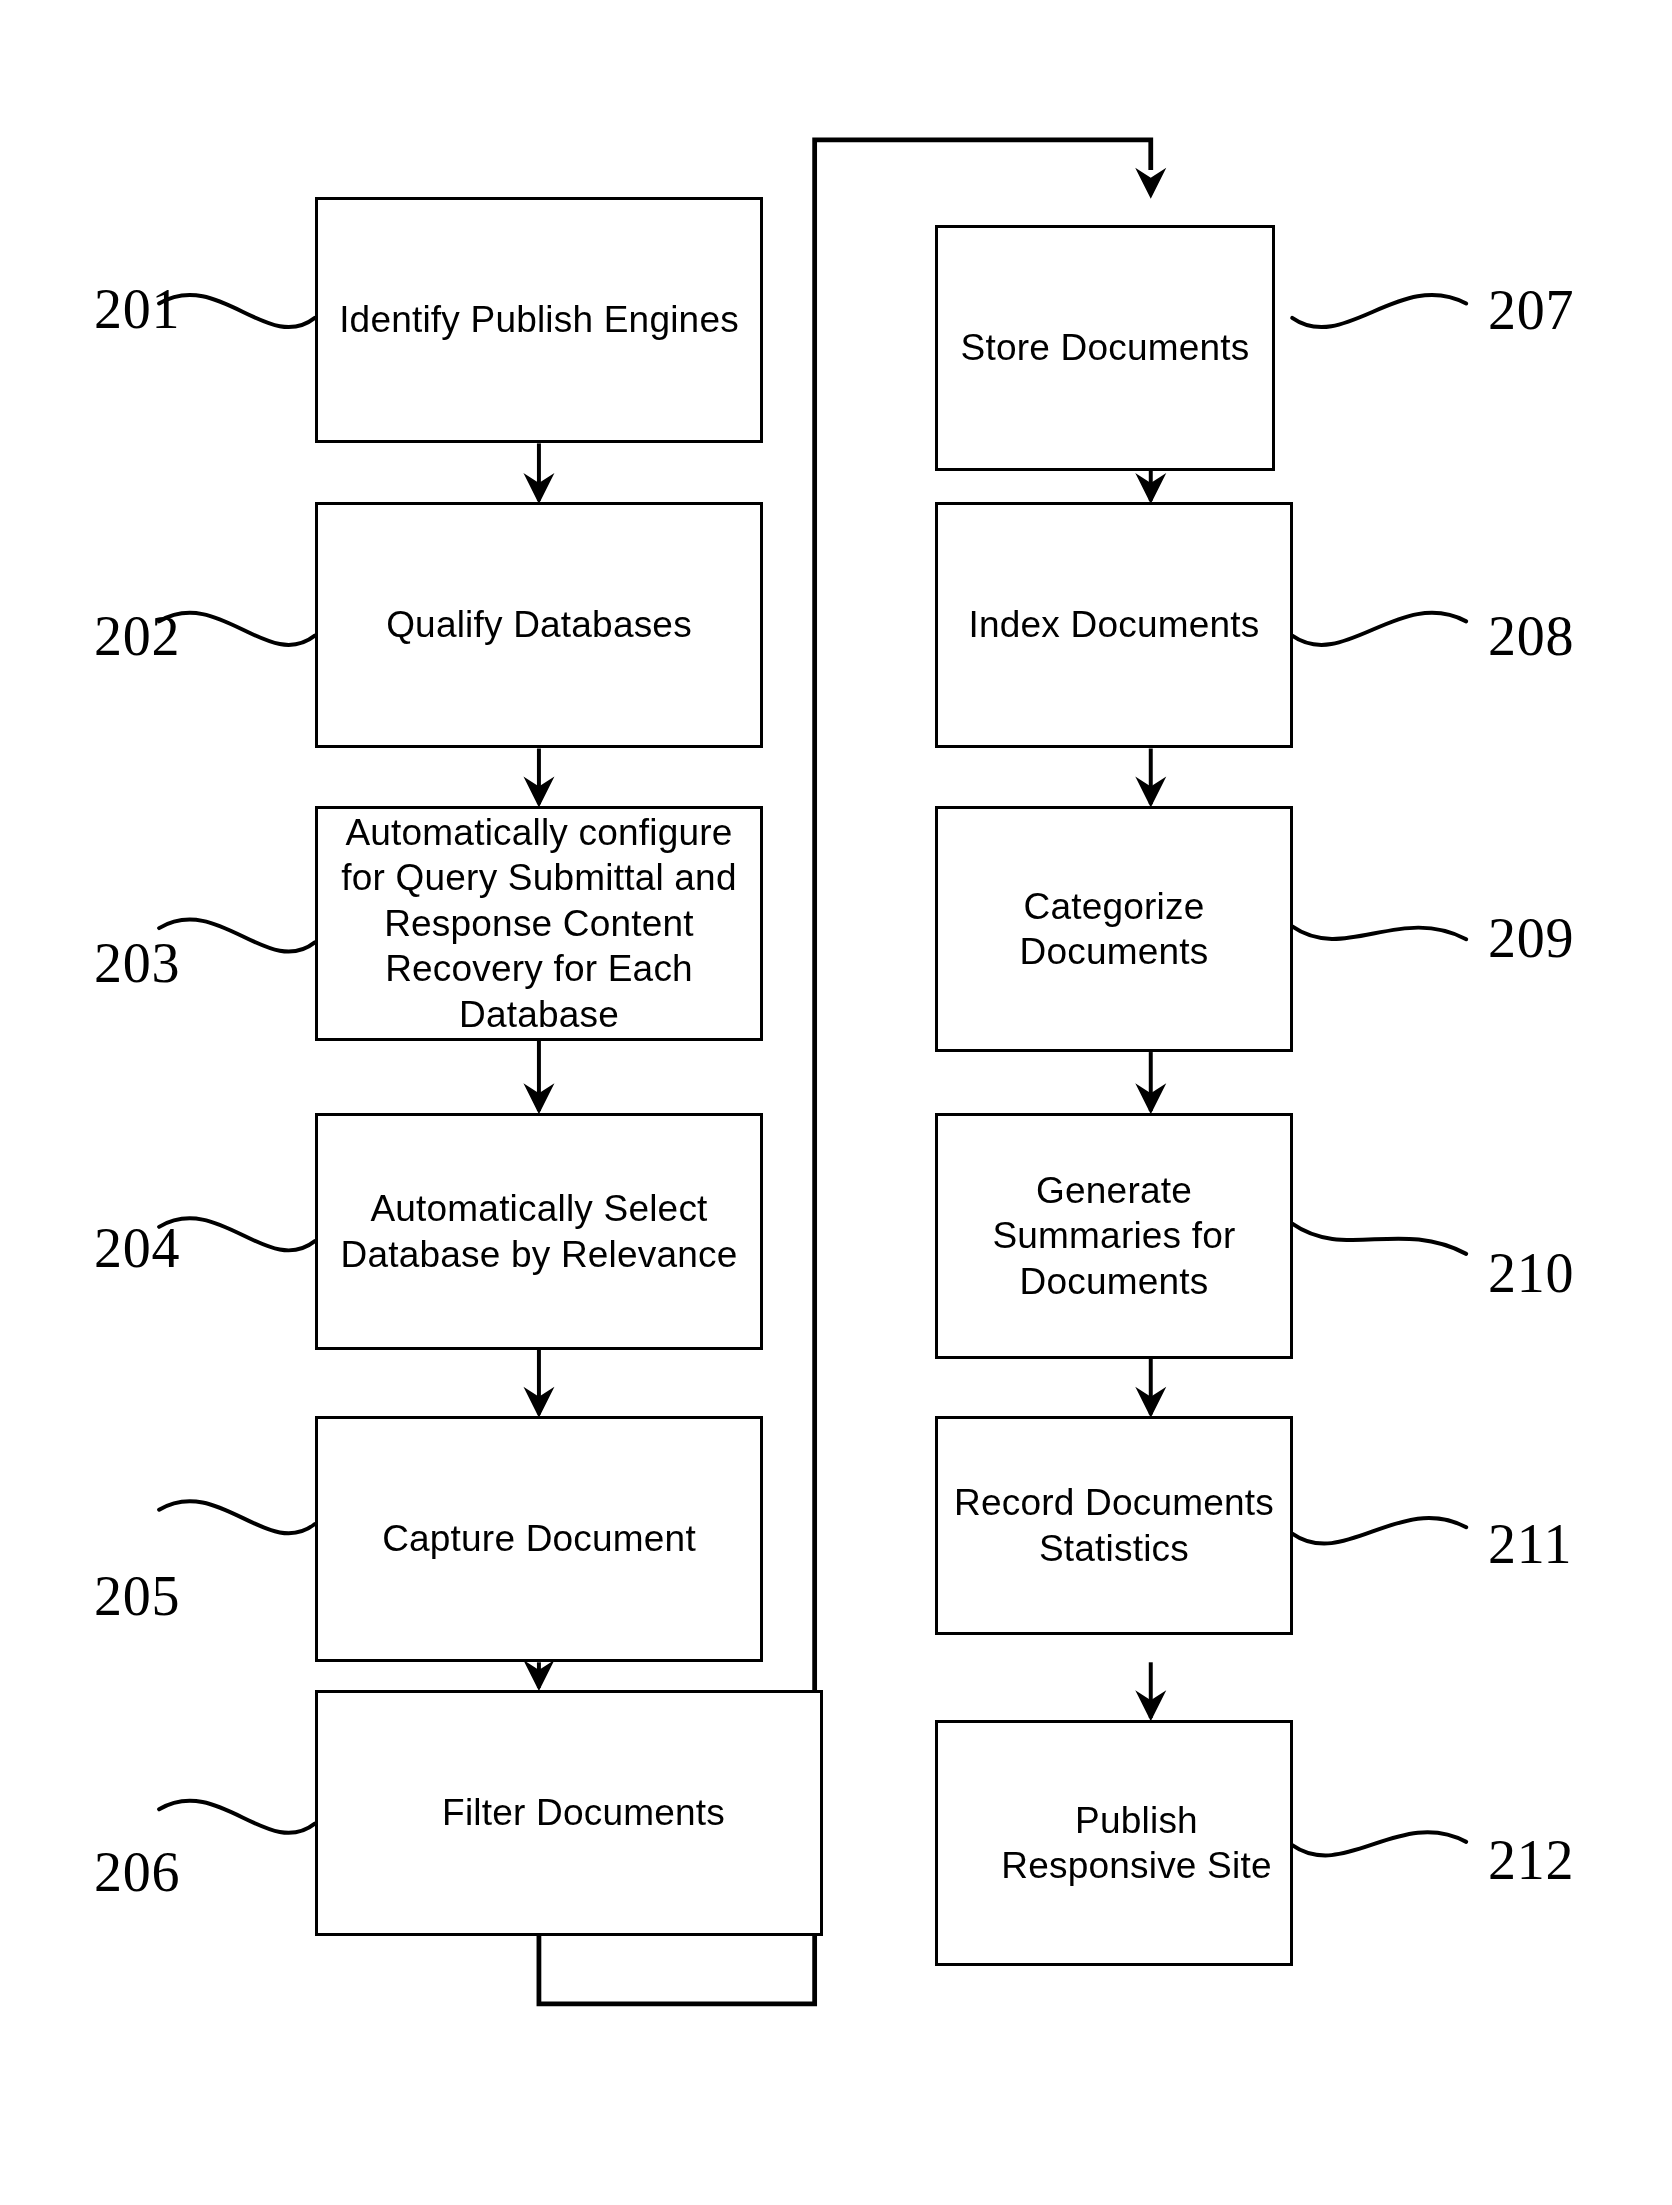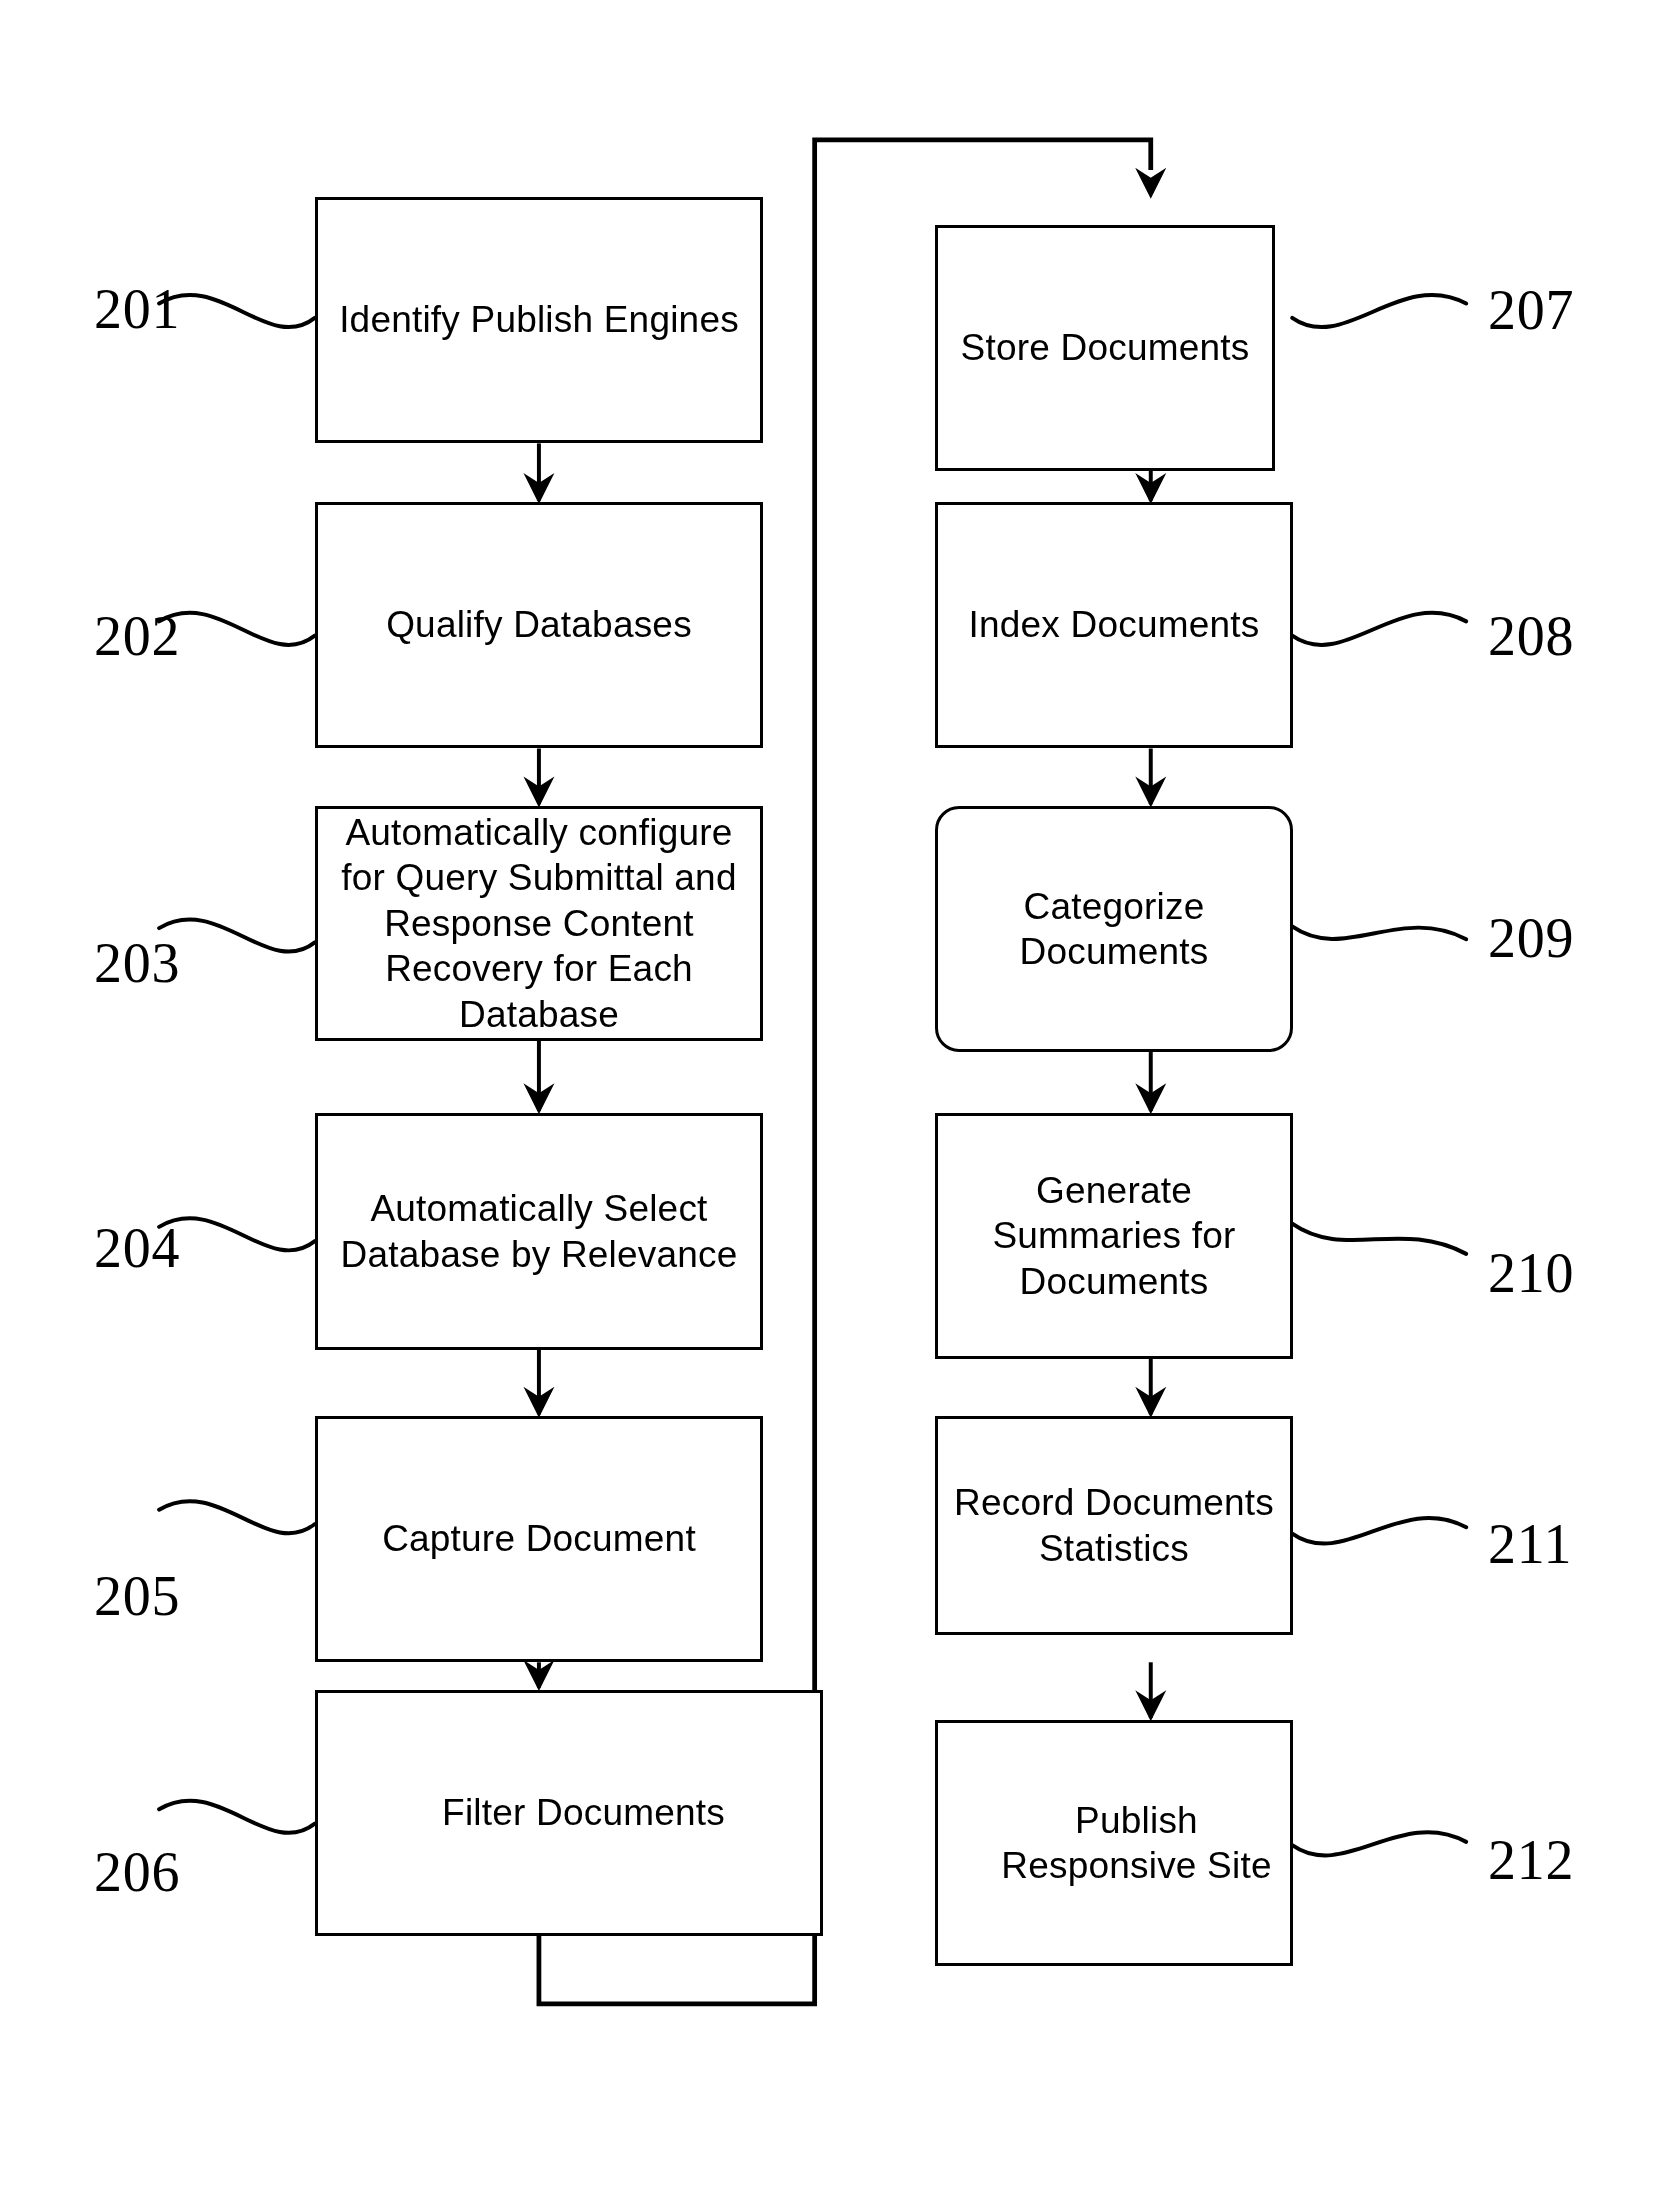--- a/index.html
+++ b/index.html
@@ -81,21 +81,21 @@
       </div>
     </div>
 
   <div id="right-col">
       <div class="node" style="left: 935px; top: 197px; width: 340px; height: 246px; margin-top: 28px;">
         <span class="lbl">Store Documents</span>
       </div>
       <div class="node" style="left: 935px; top: 502px; width: 358px; height: 246px;">
         <span class="lbl">Index Documents</span>
       </div>
-      <div class="node" style="left: 935px; top: 806px; width: 358px; height: 246px; border-radius: 24px;">
+      <div class="node" style="left: 935px; top: 806px; width: 358px; height: 246px;">
         <span class="lbl">Categorize Documents</span>
       </div>
       <div class="node" style="left: 935px; top: 1113px; width: 358px; height: 246px;">
         <span class="lbl">Generate Summaries for Documents</span>
       </div>
       <div class="node" style="left: 935px; top: 1416px; width: 358px; height: 219px;">
         <span class="lbl">Record Documents Statistics</span>
       </div>
       <div class="node" style="left: 935px; top: 1720px; width: 358px; height: 246px; padding-left: 45px;">
         <span class="lbl">Publish Responsive Site</span>

